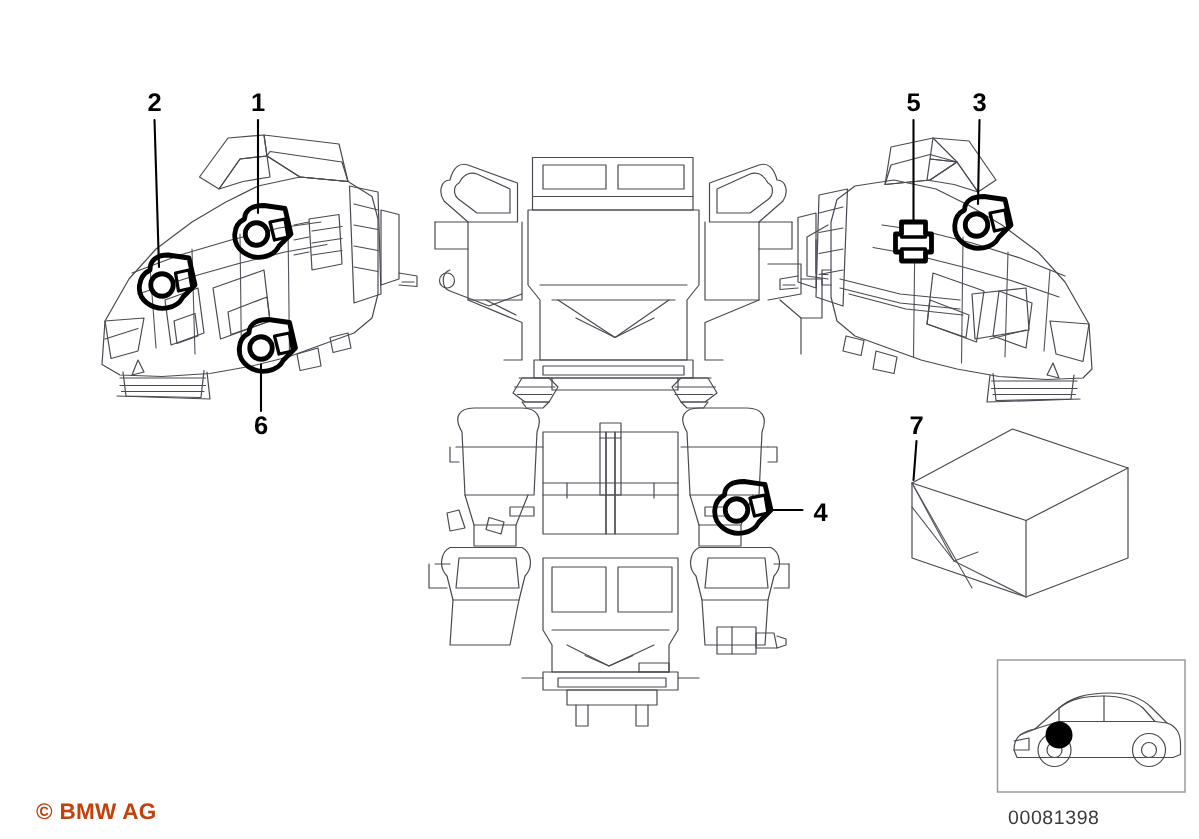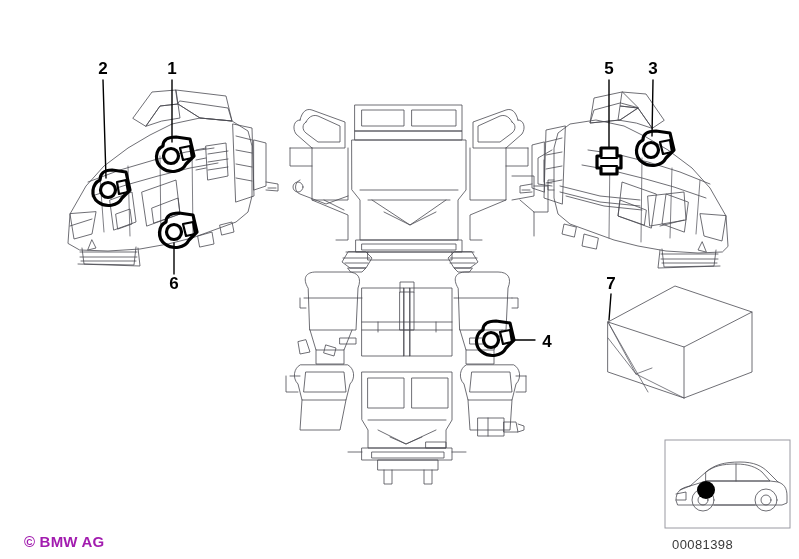--- a/index.html
+++ b/index.html
@@ -29,21 +29,21 @@
     font-size: 17px;
     font-weight: bold;
     fill: #000000;
   }
   .copyright {
     position: absolute;
     left: 24px;
     top: 533px;
     font-size: 15px;
     font-weight: bold;
-    color: #a21caf;
+    color: #c2410c;
     letter-spacing: 0.2px;
     white-space: nowrap;
   }
   .docnum {
     position: absolute;
     left: 672px;
     top: 537px;
     font-size: 13px;
     color: #3a3a3a;
     letter-spacing: 0.4px;

